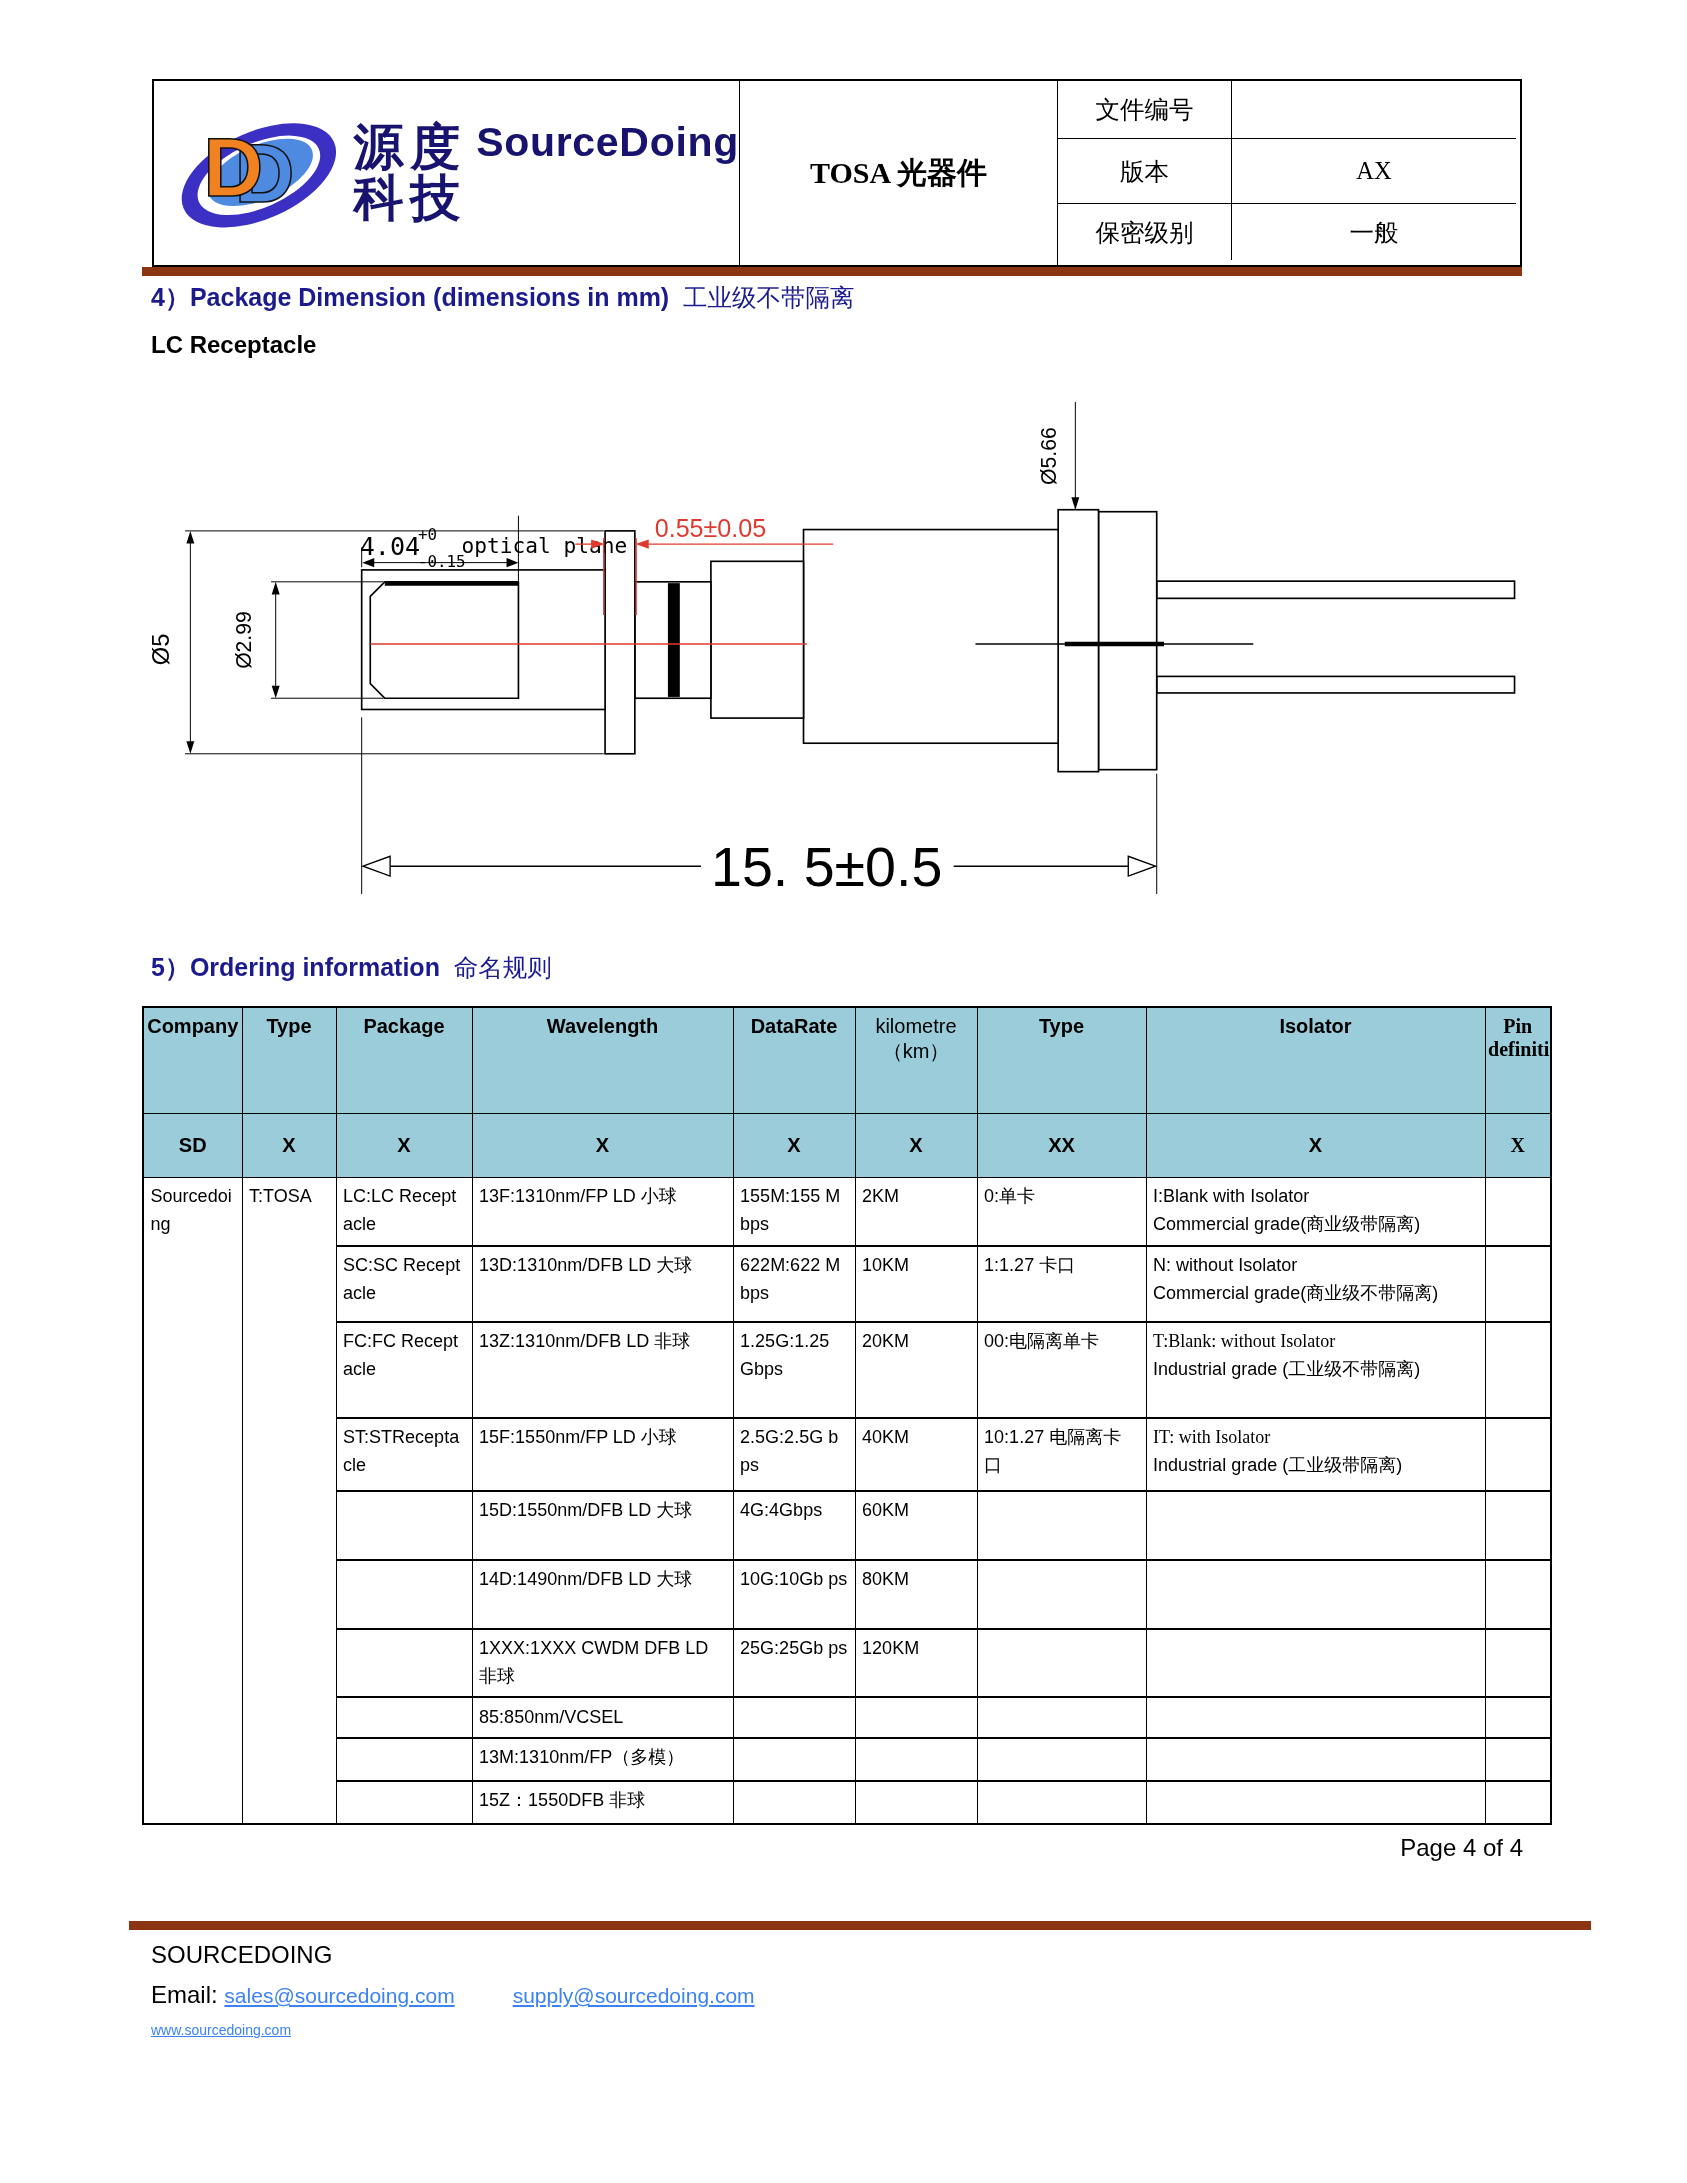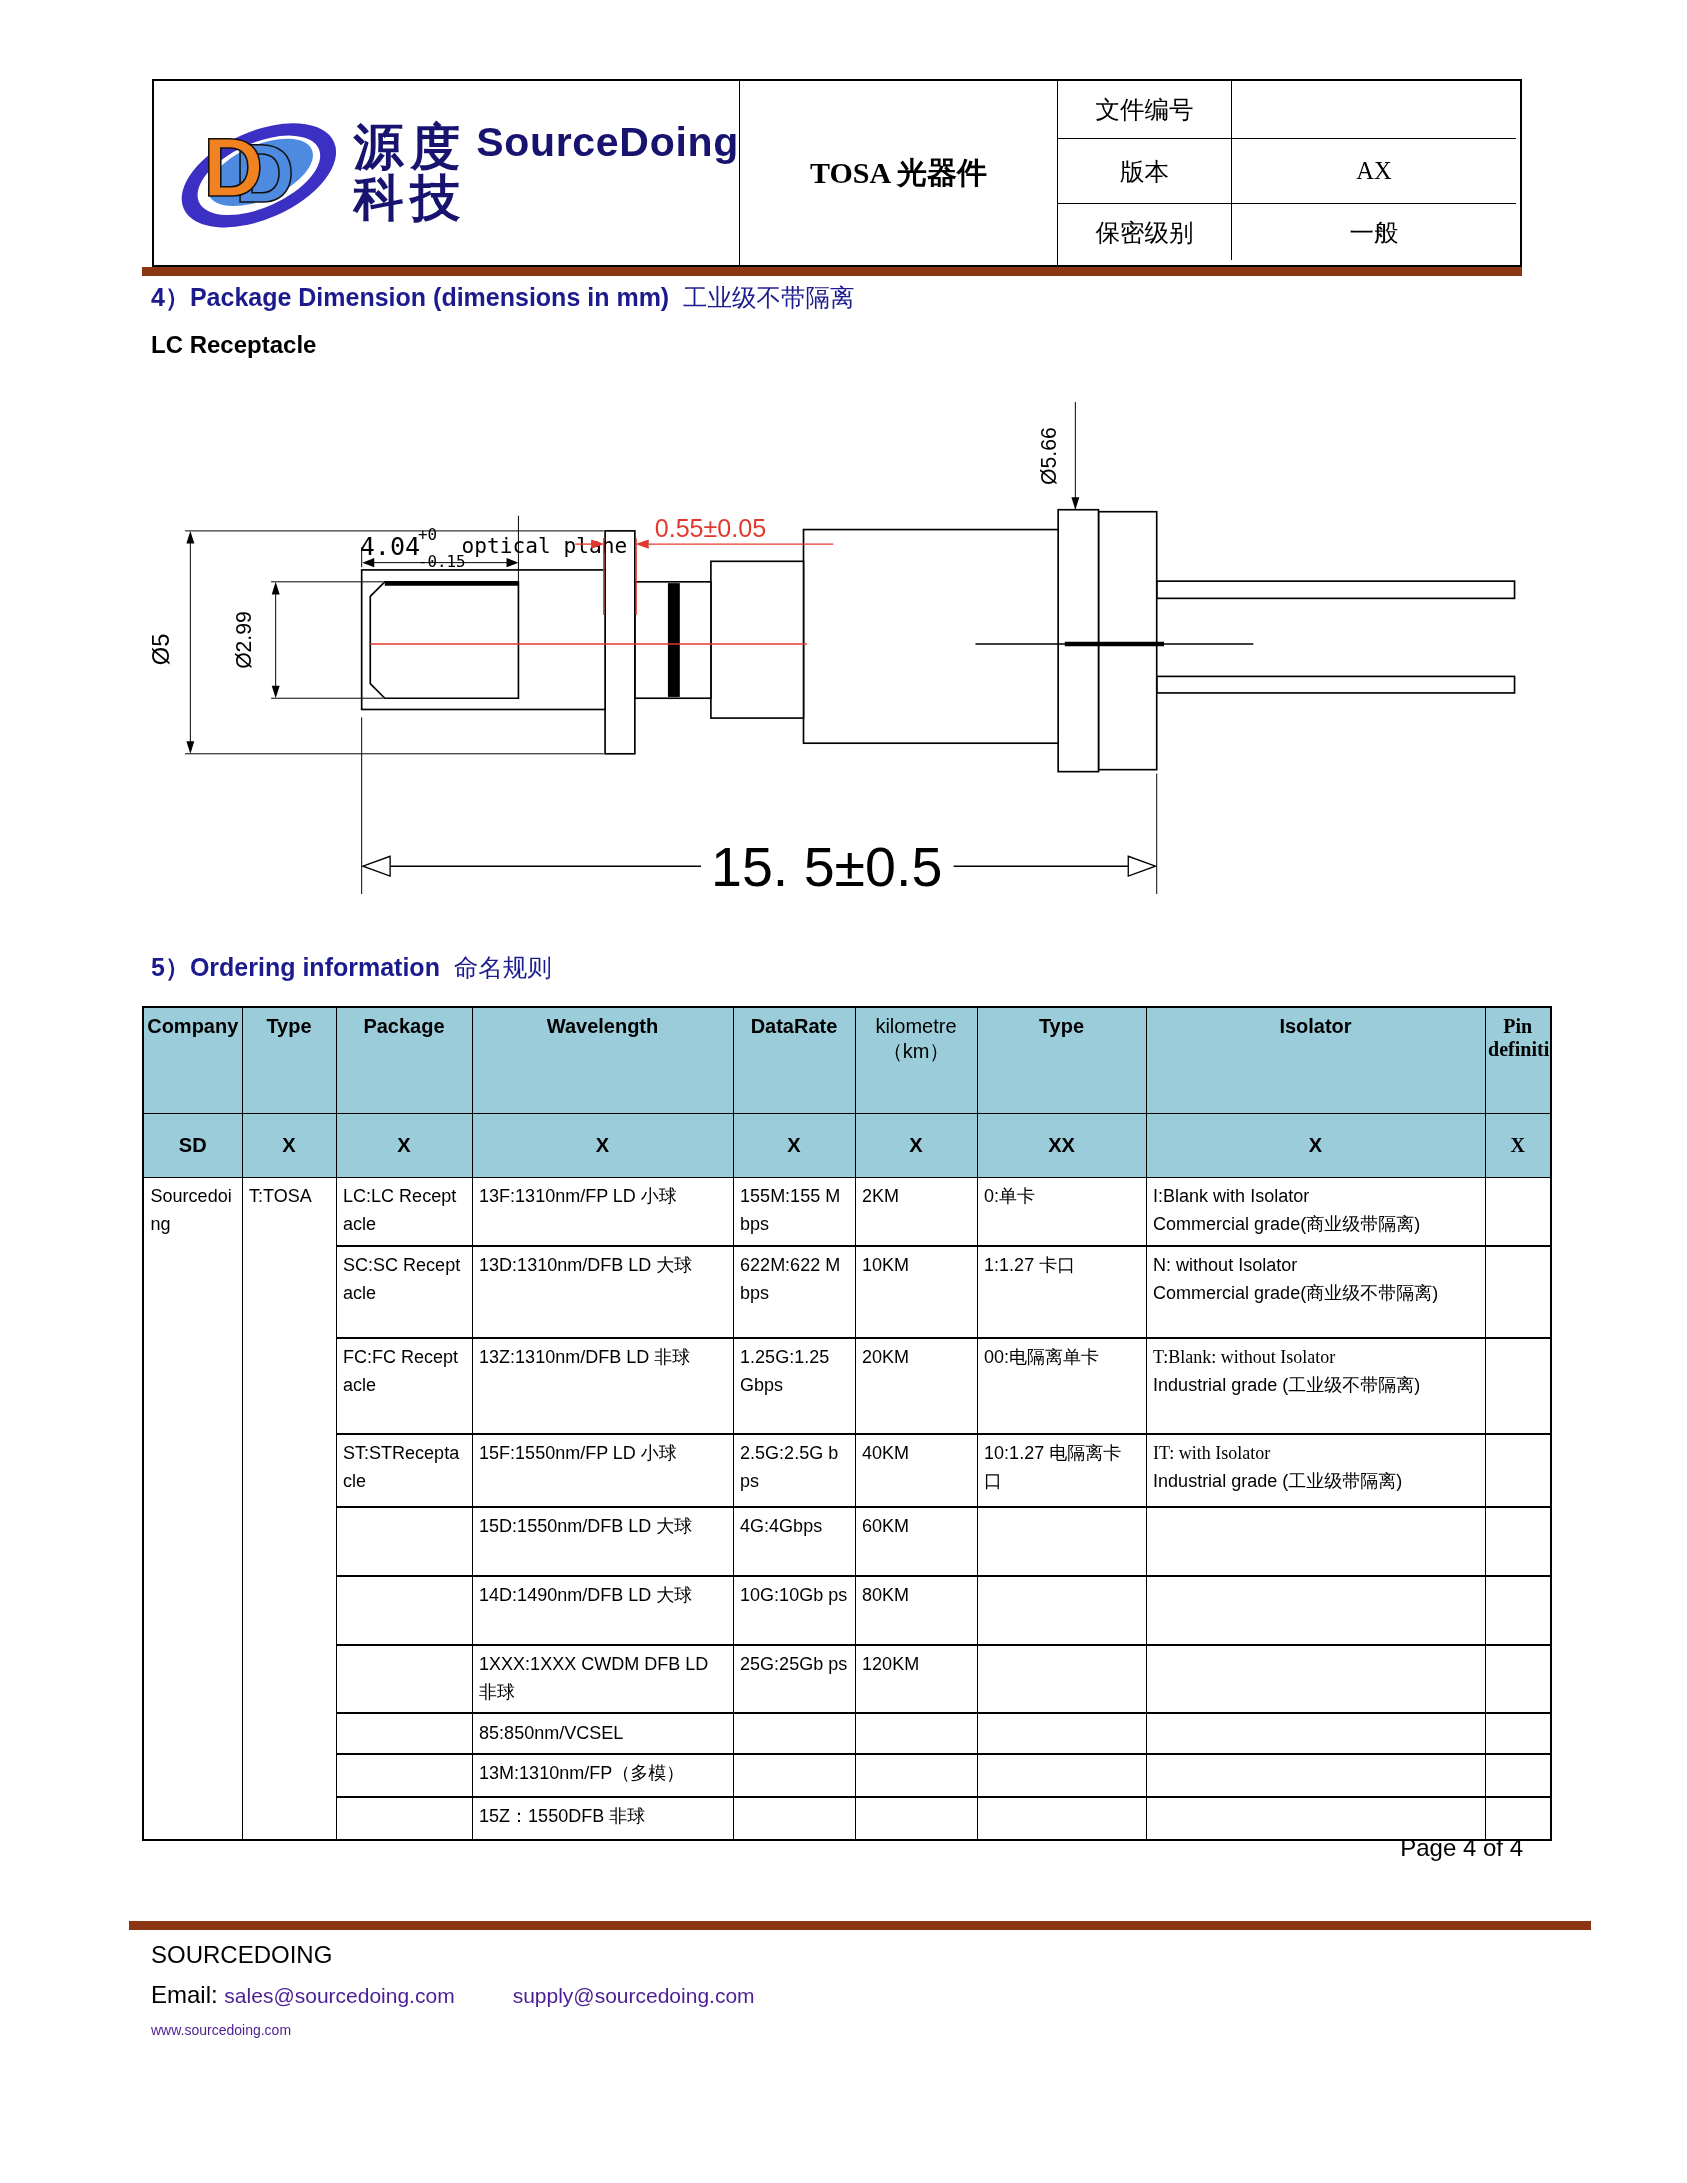--- a/index.html
+++ b/index.html
@@ -54,21 +54,21 @@
   .ord-table tbody td { font-size:18px; vertical-align:top; padding:5.3px 6.6px; line-height:1.55;
     word-break:break-all; }
   .ord-table tbody tr + tr td { border-top:2.6px solid #000; }
   .ord-table tbody td .ser-line { font-family:"Liberation Serif", serif; }
   
   .footer-co { position:absolute; left:151px; top:1941px; font-size:24px; }
   .footer-page { position:absolute; left:1323px; top:1834px; width:200px; text-align:right; font-size:24px; }
   .footer-email { position:absolute; left:151px; top:1981px; font-size:24px; }
   .footer-email .lnk { font-size:21px; }
   .footer-www { position:absolute; left:151px; top:2022px; font-size:14px; }
-  .lnk { color:#4c1d95; cursor:pointer; }
+  .lnk { color:#3b82f6; text-decoration:underline; cursor:pointer; }
   .lnk2 { margin-left:58px; }
 </style>
 </head>
 <body>
 
 <div class="page">
 
   <div class="hdr-table">
     <div class="hdr-logo-cell">
       <svg width="218" height="142" viewBox="0 0 330 215">
@@ -231,21 +231,21 @@
         <td>13F:1310nm/FP LD 小球</td>
         <td>155M:155 Mbps</td>
         <td>2KM</td>
         <td>0:单卡</td>
         <td>
           <div>I:Blank with Isolator</div>
           <div>Commercial grade(商业级带隔离)</div>
         </td>
         <td></td>
       </tr>
-      <tr style="height:92px">
+      <tr style="height:76px">
         <td>SC:SC Receptacle</td>
         <td>13D:1310nm/DFB LD 大球</td>
         <td>622M:622 Mbps</td>
         <td>10KM</td>
         <td>1:1.27 卡口</td>
         <td>
           <div>N: without Isolator</div>
           <div>Commercial grade(商业级不带隔离)</div>
         </td>
         <td></td>

